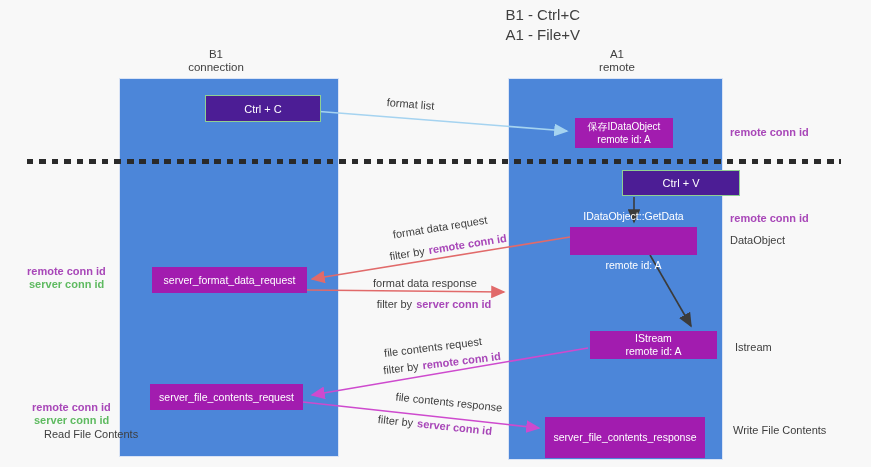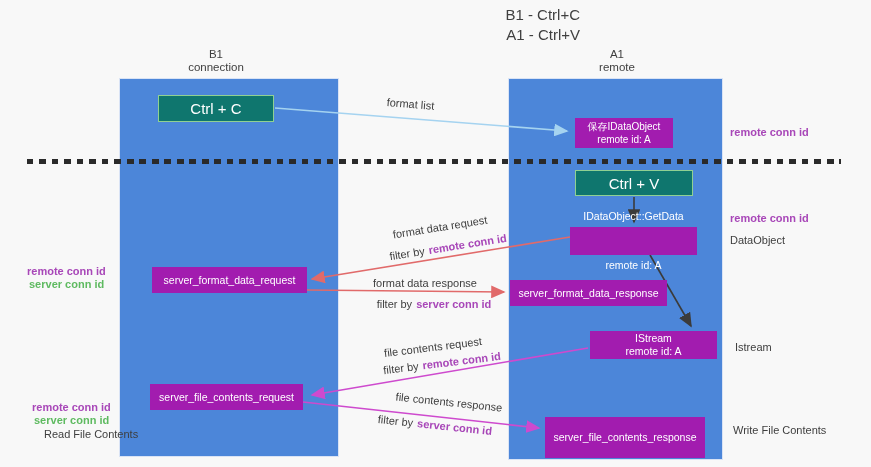--- a/index.html
+++ b/index.html
@@ -8,40 +8,40 @@
     font-family:"Liberation Sans","DejaVu Sans",sans-serif;
     color:#3e3e3e;background:#f8f8f8;
   }
   .title{position:absolute;left:290px;top:5px;width:290px;text-align:right;
     font-size:15px;line-height:20px;color:#3f3f3f;}
   .lane-header{position:absolute;width:120px;text-align:center;
     font-size:11.5px;line-height:13px;color:#3f3f3f;}
   .lane{position:absolute;background:#4c86d9;border:1px solid #d9e3f5;box-sizing:border-box;}
   .node{position:absolute;display:flex;flex-direction:column;align-items:center;
     justify-content:center;color:#ffffff;text-align:center;box-sizing:border-box;}
-  .node.green{background:#0f766e;border:1px solid #90d092;font-size:15px;}
+  .node.green{background:#4c1d95;border:1px solid #90d092;font-size:11px;margin-left:47px;}
   .node.orange{background:#a21caf;font-size:10.5px;line-height:13px;}
   .edge-label{position:absolute;font-size:11px;color:#3e3e3e;text-align:center;white-space:nowrap;}
   .edge-label .prefix{margin-right:4px;}
   .edge-label .hl{font-weight:bold;}
   .purple{color:#a847b8;font-weight:bold;}
   .greent{color:#5eba60;font-weight:bold;}
   .margin-label{position:absolute;font-size:11px;white-space:nowrap;}
   .dashes{position:absolute;left:27px;top:159px;width:814px;height:5px;
     background:repeating-linear-gradient(90deg,#2a2a2a 0 6.5px,transparent 6.5px 12.5px);}
   svg.arrows{position:absolute;left:0;top:0;pointer-events:none;}
 </style>
 </head>
 <body>
 
 <div class="canvas">
 
   <div class="title">
     <div>B1 - Ctrl+C</div>
-    <div>A1 - Ctrl+V</div>
+    <div>A1 - File+V</div>
   </div>
 
   <div class="lane-header" style="left:156px;top:48px;">
     <div>B1</div>
     <div>connection</div>
   </div>
   <div class="lane-header" style="left:557px;top:48px;">
     <div>A1</div>
     <div>remote</div>
   </div>
@@ -90,23 +90,20 @@
 
   <div class="node orange" style="left:570px;top:227px;width:127px;height:28px;gap:36px;">
     <div>IDataObject::GetData</div>
     <div>remote id: A</div>
   </div>
 
   <div class="node orange" style="left:152px;top:267px;width:155px;height:26px;">
     <div>server_format_data_request</div>
   </div>
 
-  <div class="node orange" style="left:510px;top:280px;width:157px;height:26px;">
-    <div>server_format_data_response</div>
-  </div>
 
   <div class="node orange" style="left:590px;top:331px;width:127px;height:28px;">
     <div>IStream</div>
     <div>remote id: A</div>
   </div>
 
   <div class="node orange" style="left:150px;top:384px;width:153px;height:26px;">
     <div>server_file_contents_request</div>
   </div>
 

